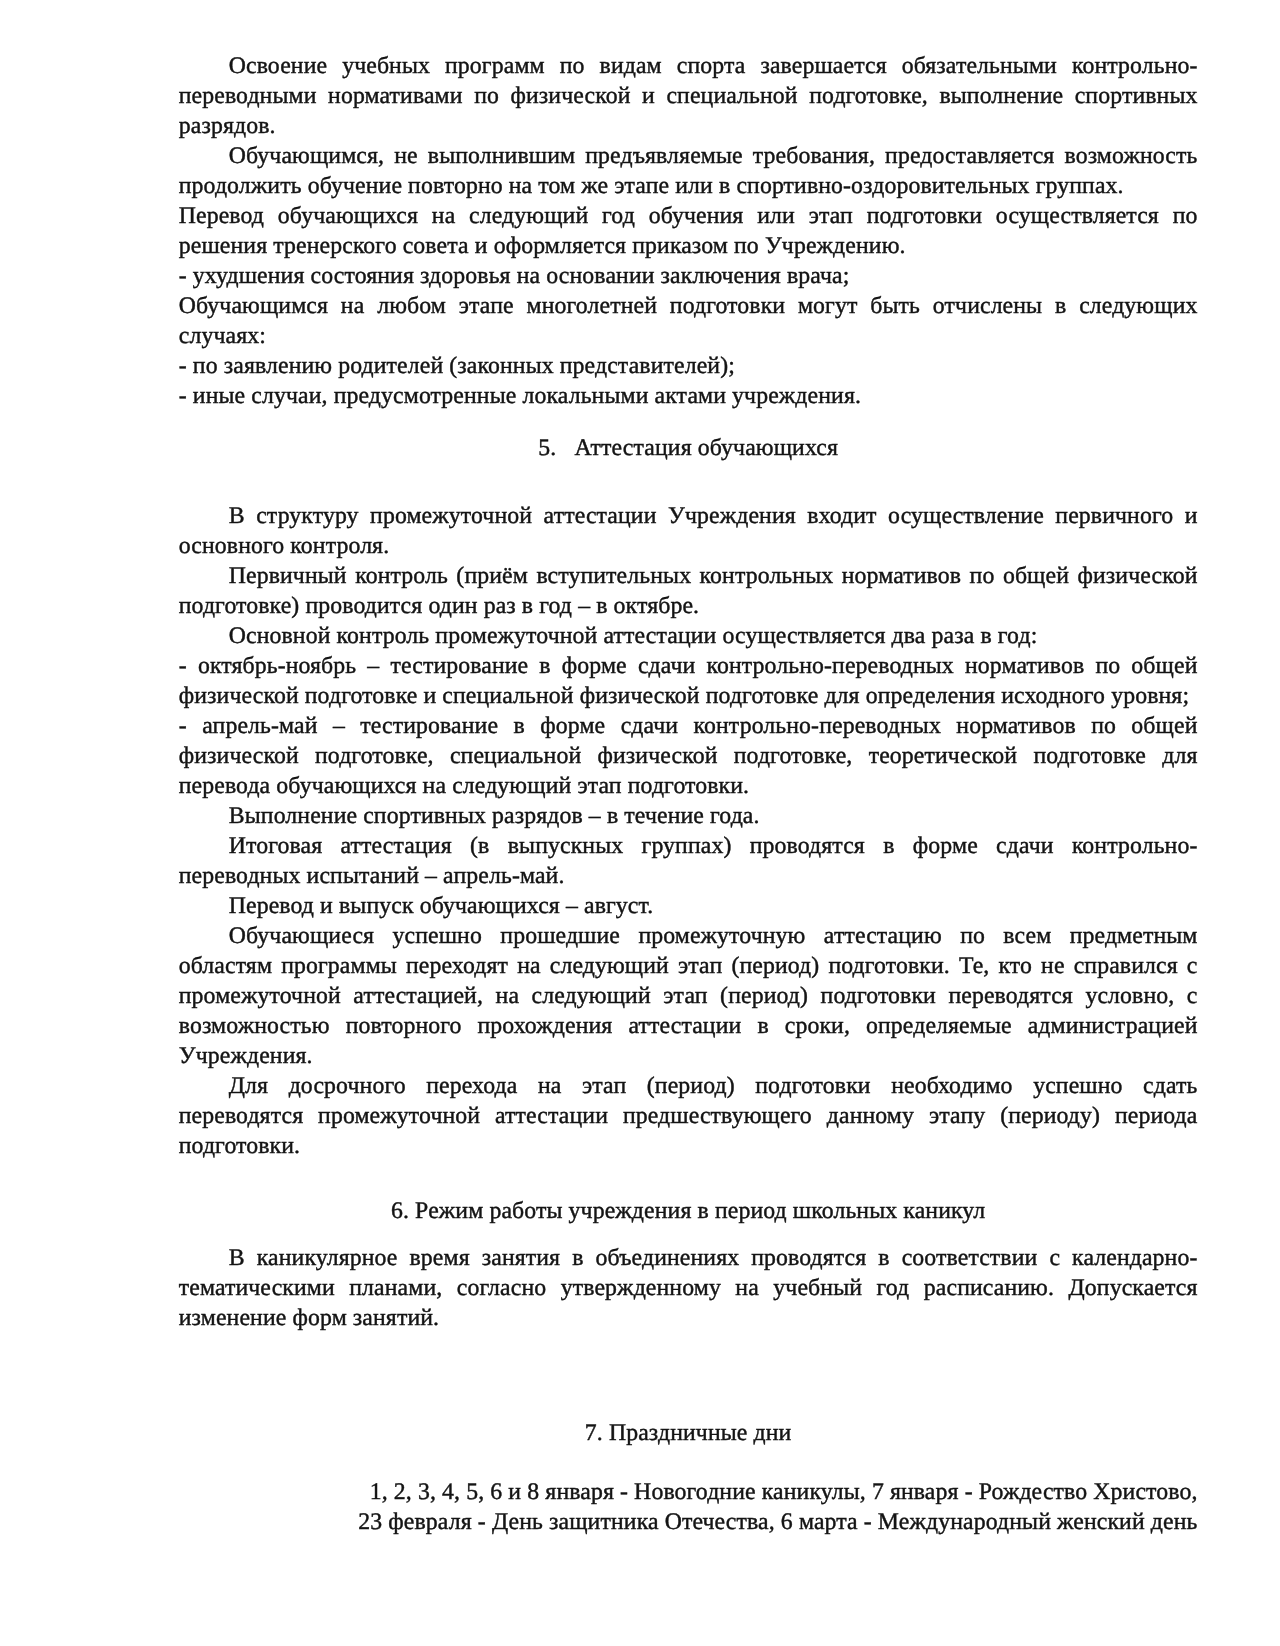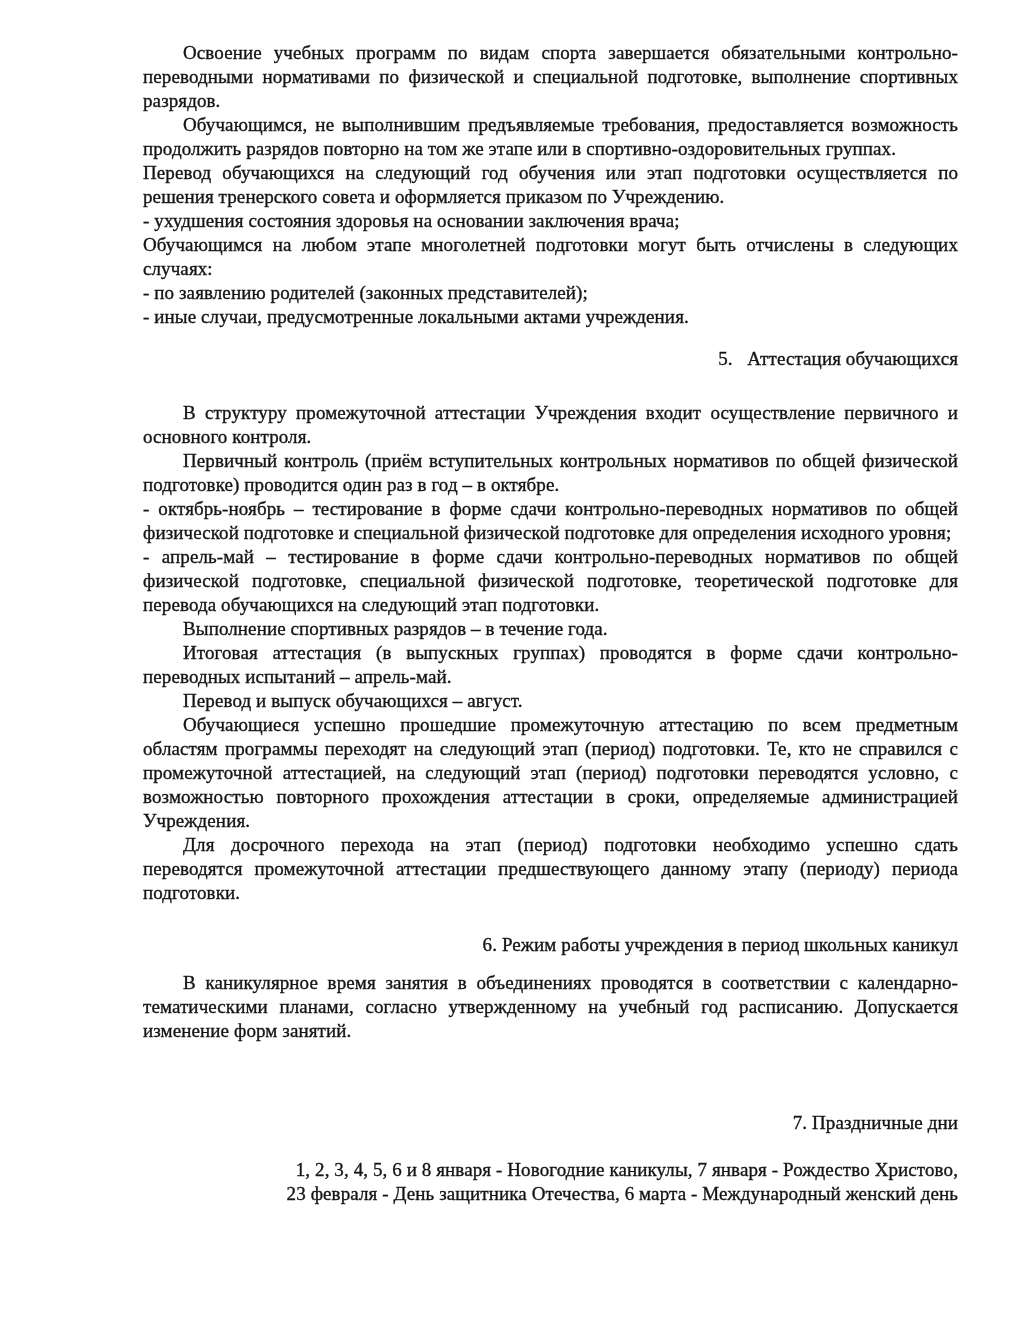--- a/index.html
+++ b/index.html
@@ -29,42 +29,43 @@
     text-align: justify;
     letter-spacing: 0.1px;
   }
   .para.indent { text-indent: 40px; }
   .para.left   { text-align: right; }
   
   .heading {
     font-size: 19px;
     line-height: 24px;
     font-weight: normal;
-    text-align: right;
+    text-align: center;
     letter-spacing: 0.1px;
   }
   .heading.section-5 { margin: 18px 0 30px; }
   .heading.section-6 { margin: 28px 0 14px; }
   .heading.section-7 { margin: 68px 0 23px; }
 </style>
 </head>
 <body style="background: rgb(255, 255, 255); color: rgb(20, 20, 20);">
 
 <div class="page">
   <div>
       <p class="para indent">Освоение учебных программ по видам спорта завершается обязательными контрольно-переводными нормативами по физической и специальной подготовке, выполнение спортивных разрядов.</p>
-      <p class="para indent">Обучающимся, не выполнившим предъявляемые требования, предоставляется возможность продолжить разрядов повторно на том же этапе или в спортивно-оздоровительных группах.</p>
+      <p class="para indent">Обучающимся, не выполнившим предъявляемые требования, предоставляется возможность продолжить обучение повторно на том же этапе или в спортивно-оздоровительных группах.</p>
       <p class="para">Перевод обучающихся на следующий год обучения или этап подготовки осуществляется по решения тренерского совета и оформляется приказом по Учреждению.</p>
       <p class="para">- ухудшения состояния здоровья на основании заключения врача;</p>
       <p class="para">Обучающимся на любом этапе многолетней подготовки могут быть отчислены в следующих случаях:</p>
       <p class="para">- по заявлению родителей (законных представителей);</p>
       <p class="para">- иные случаи, предусмотренные локальными актами учреждения.</p>
       <h3 class="heading section-5">5.&nbsp;&nbsp; Аттестация обучающихся</h3>
       <p class="para indent">В структуру промежуточной аттестации Учреждения входит осуществление первичного и основного контроля.</p>
       <p class="para indent">Первичный контроль (приём вступительных контрольных нормативов по общей физической подготовке) проводится один раз в год – в октябре.</p>
+      <p class="para indent">Основной контроль промежуточной аттестации осуществляется два раза в год:</p>
       <p class="para">- октябрь-ноябрь – тестирование в форме сдачи контрольно-переводных нормативов по общей физической подготовке и специальной физической подготовке для определения исходного уровня;</p>
       <p class="para">- апрель-май – тестирование в форме сдачи контрольно-переводных нормативов по общей физической подготовке, специальной физической подготовке, теоретической подготовке для перевода обучающихся на следующий этап подготовки.</p>
       <p class="para indent">Выполнение спортивных разрядов – в течение года.</p>
       <p class="para indent">Итоговая аттестация (в выпускных группах) проводятся в форме сдачи контрольно-переводных испытаний – апрель-май.</p>
       <p class="para indent">Перевод и выпуск обучающихся – август.</p>
       <p class="para indent">Обучающиеся успешно прошедшие промежуточную аттестацию по всем предметным областям программы переходят на следующий этап (период) подготовки. Те, кто не справился с промежуточной аттестацией, на следующий этап (период) подготовки переводятся условно, с возможностью повторного прохождения аттестации в сроки, определяемые администрацией Учреждения.</p>
       <p class="para indent">Для досрочного перехода на этап (период) подготовки необходимо успешно сдать переводятся промежуточной аттестации предшествующего данному этапу (периоду) периода подготовки.</p>
       <h3 class="heading section-6">6. Режим работы учреждения в период школьных каникул</h3>
       <p class="para indent">В каникулярное время занятия в объединениях проводятся в соответствии с календарно-тематическими планами, согласно утвержденному на учебный год расписанию. Допускается изменение форм занятий.</p>
       <h3 class="heading section-7">7. Праздничные дни</h3>

